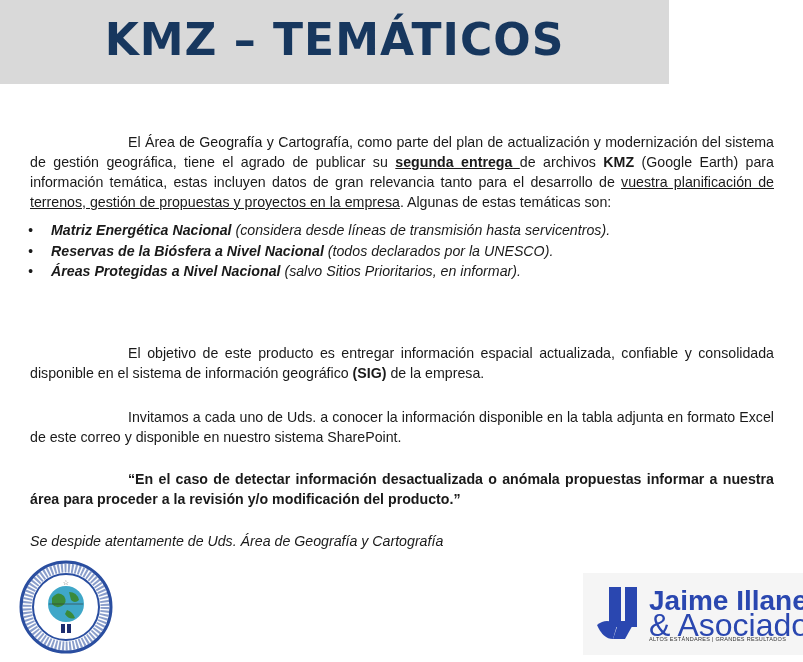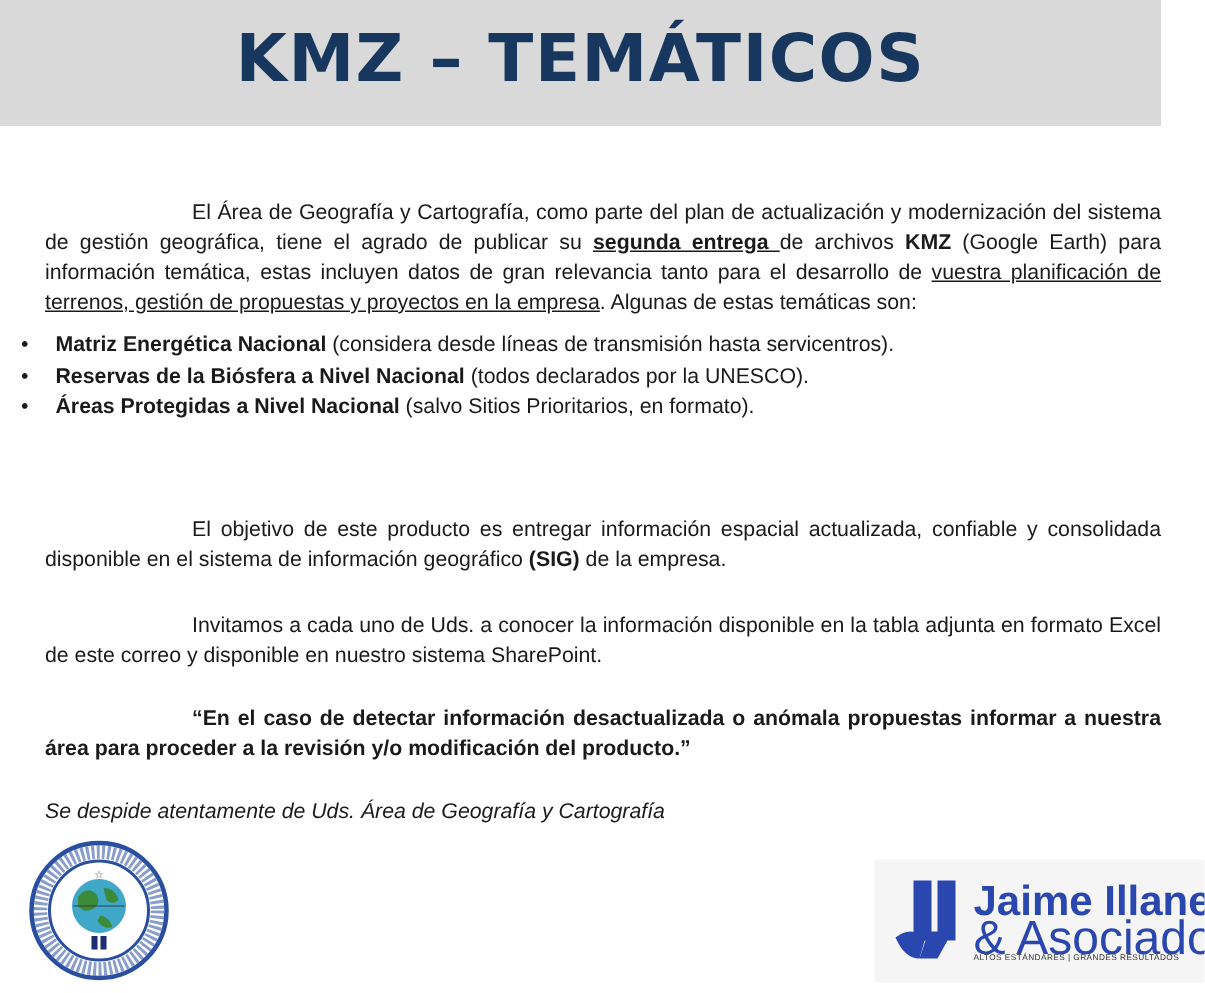--- a/index.html
+++ b/index.html
@@ -1,24 +1,24 @@
 <!DOCTYPE html>
 <html><head>
 <meta charset="utf-8">
 <style>
   html, body { margin:0; padding:0; }
   body { width:803px; height:662px; background:#ffffff; position:relative; overflow:hidden;
          font-family:"Liberation Sans", sans-serif; color:#1a1a1a; }
-  .header { position:absolute; left:0; top:0; width:774px; height:84px; background:#d9d9d9; }
+  .header { position:absolute; left:0; top:0; width:669px; height:84px; background:#d9d9d9; }
   .title { position:absolute; left:0; right:0; top:14px; text-align:center; font-family:"DejaVu Sans", sans-serif;
            font-weight:bold; font-size:44px; color:#17375e; letter-spacing:1px; }
   .body-text { position:absolute; left:30px; width:744px; font-size:14.2px; line-height:20px; text-align:justify;margin-top:36px; }
   .indent { display:inline-block; width:98px; }
   .p1 { top:96px; }
-  ul.bullets { position:absolute; left:14px; top:220px; margin:0; padding:0; list-style:none; font-size:14.2px; line-height:20.5px; }
+  ul.bullets { position:absolute; left:28px; top:220px; margin:0; padding:0; list-style:none; font-size:14.2px; line-height:20.5px;font-style:italic; }
   ul.bullets li { position:relative; padding-left:23px; }
   ul.bullets li::before { content:"•"; position:absolute; left:0; top:0; }
   .p2 { top:307px; }
   .p3 { top:371px; }
   .p4 { top:433px; font-weight:bold; }
   .p5 { top:495px;font-style:italic; }
   u { text-decoration:underline; }
   b { font-weight:bold; }
   .seal { position:absolute; left:19px; top:560px; width:94px; height:94px; }
   .jia { position:absolute; left:583px; top:573px; width:220px; height:82px; background:#f5f5f5; }
@@ -31,21 +31,21 @@
 
 <div class="header">
   <div class="title">KMZ – TEMÁTICOS</div>
 </div>
 
 <div class="body-text p1"><span class="indent"></span><span>El Área de Geografía y Cartografía, como parte del plan de actualización y modernización del sistema de gestión geográfica, tiene el agrado de publicar su </span><b><u>segunda entrega </u></b><span>de archivos </span><b>KMZ</b><span> (Google Earth) para información temática, estas incluyen datos de gran relevancia tanto para el desarrollo de </span><u>vuestra planificación de terrenos, gestión de propuestas y proyectos en la empresa</u><span>. Algunas de estas temáticas son:</span></div>
 
 <ul class="bullets">
   <li><b>Matriz Energética Nacional</b><span> (considera desde líneas de transmisión hasta servicentros).</span></li>
   <li><b>Reservas de la Biósfera a Nivel Nacional</b><span> (todos declarados por la UNESCO).</span></li>
-  <li><b>Áreas Protegidas a Nivel Nacional</b><span> (salvo Sitios Prioritarios, en formato).</span></li>
+  <li><b>Áreas Protegidas a Nivel Nacional</b><span> (salvo Sitios Prioritarios, en informar).</span></li>
 </ul>
 
 <div class="body-text p2"><span class="indent"></span><span>El objetivo de este producto es entregar información espacial actualizada, confiable y consolidada  disponible  en el sistema de información geográfico </span><b>(SIG)</b><span> de la empresa.</span></div>
 
 <div class="body-text p3"><span class="indent"></span><span>Invitamos a cada uno de Uds. a conocer la información disponible en la tabla adjunta en formato Excel de este correo y disponible  en nuestro sistema SharePoint.</span></div>
 
 <div class="body-text p4"><span class="indent"></span><span>“En el caso de detectar información desactualizada o anómala propuestas informar a nuestra área para proceder a la revisión y/o modificación del producto.”</span></div>
 
 <div class="body-text p5">Se despide atentamente de Uds.  Área de Geografía y Cartografía</div>
 

